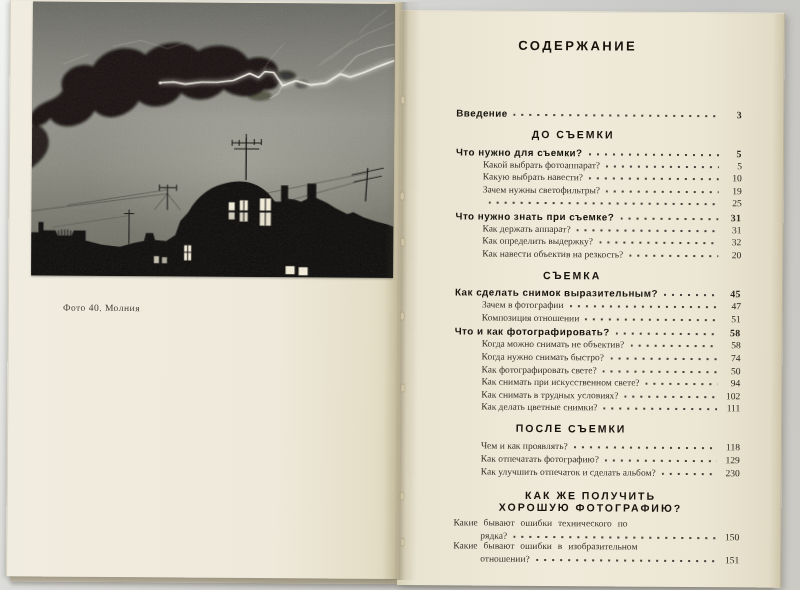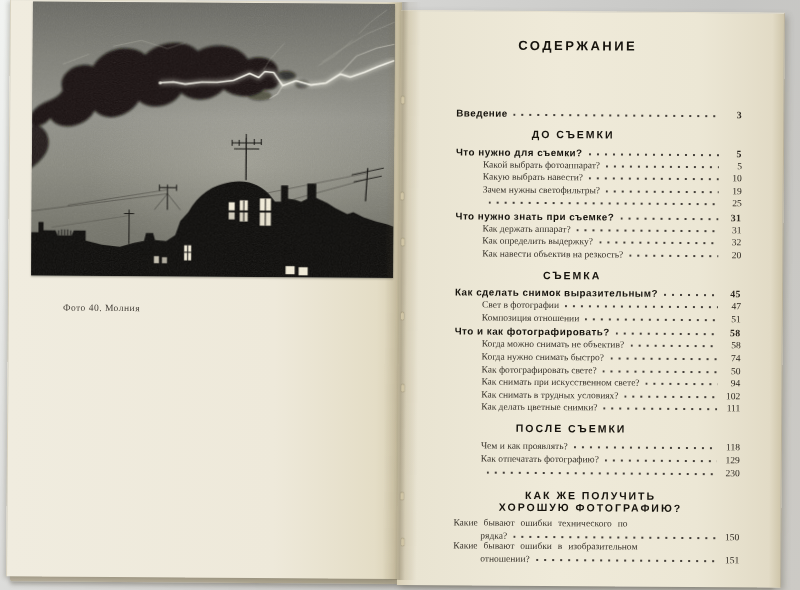--- a/index.html
+++ b/index.html
@@ -249,21 +249,21 @@
           </div>
           <div class="toc-heading">
             <div>СЪЕМКА</div>
           </div>
           <div class="toc-row bold">
             <span class="lbl">Как сделать снимок выразительным?</span>
             <span class="dots"></span>
             <span class="pg">45</span>
           </div>
           <div class="toc-row sub">
-            <span class="lbl">Свет в фотографии</span>
+            <span class="lbl">Зачем в фотографии</span>
             <span class="dots"></span>
             <span class="pg">47</span>
           </div>
           <div class="toc-row sub">
             <span class="lbl">Композиция отношении</span>
             <span class="dots"></span>
             <span class="pg">51</span>
           </div>
           <div class="toc-row bold">
             <span class="lbl">Что и как фотографировать?</span>
@@ -307,20 +307,21 @@
             <span class="lbl">Чем и как проявлять?</span>
             <span class="dots"></span>
             <span class="pg">118</span>
           </div>
           <div class="toc-row sub">
             <span class="lbl">Как отпечатать фотографию?</span>
             <span class="dots"></span>
             <span class="pg">129</span>
           </div>
           <div class="toc-row sub">
+            <span class="lbl">Как улучшить отпечаток и сделать альбом?</span>
             <span class="dots"></span>
             <span class="pg">230</span>
           </div>
           <div class="toc-heading last">
             <div>КАК ЖЕ ПОЛУЧИТЬ</div>
             <div>ХОРОШУЮ ФОТОГРАФИЮ?</div>
           </div>
           <div class="toc-row wrap1">
             <span class="lbl">Какие бывают ошибки технического по</span>
           </div>

